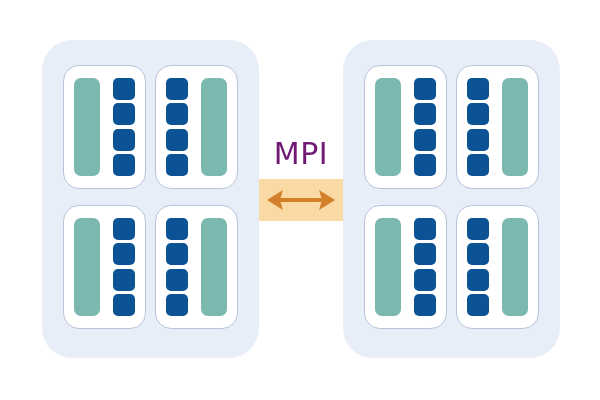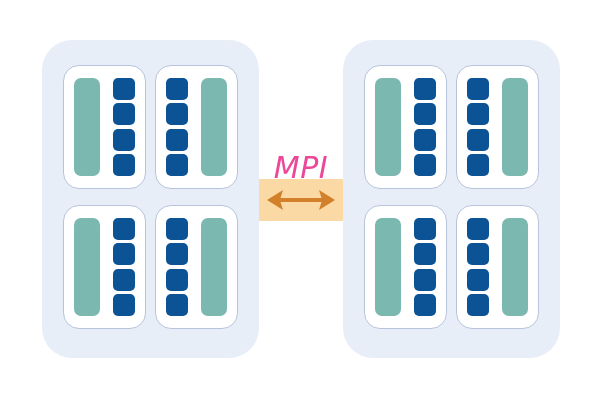--- a/index.html
+++ b/index.html
@@ -72,30 +72,29 @@
     width: 22px;
     height: 22px;
     background: #0b5394;
     border-radius: 5px;
   }
 
   
   .mpi-label {
     position: absolute;
     left: 259px;
-    top: 149px;
+    top: 135px;
     width: 84px;
     text-align: center;
     font-size: 30px;
     line-height: 38px;
-    color: #ec4899;
+    color: #701a75;
     letter-spacing: 0.5px;
     font-family: "DejaVu Sans", sans-serif;
     font-weight: 400;
-    font-style: italic;
   }
   .mpi-band {
     position: absolute;
     left: 259px;
     top: 179px;
     width: 84px;
     height: 42px;
     background: #fbd9a5;
     display: flex;
     align-items: center;

